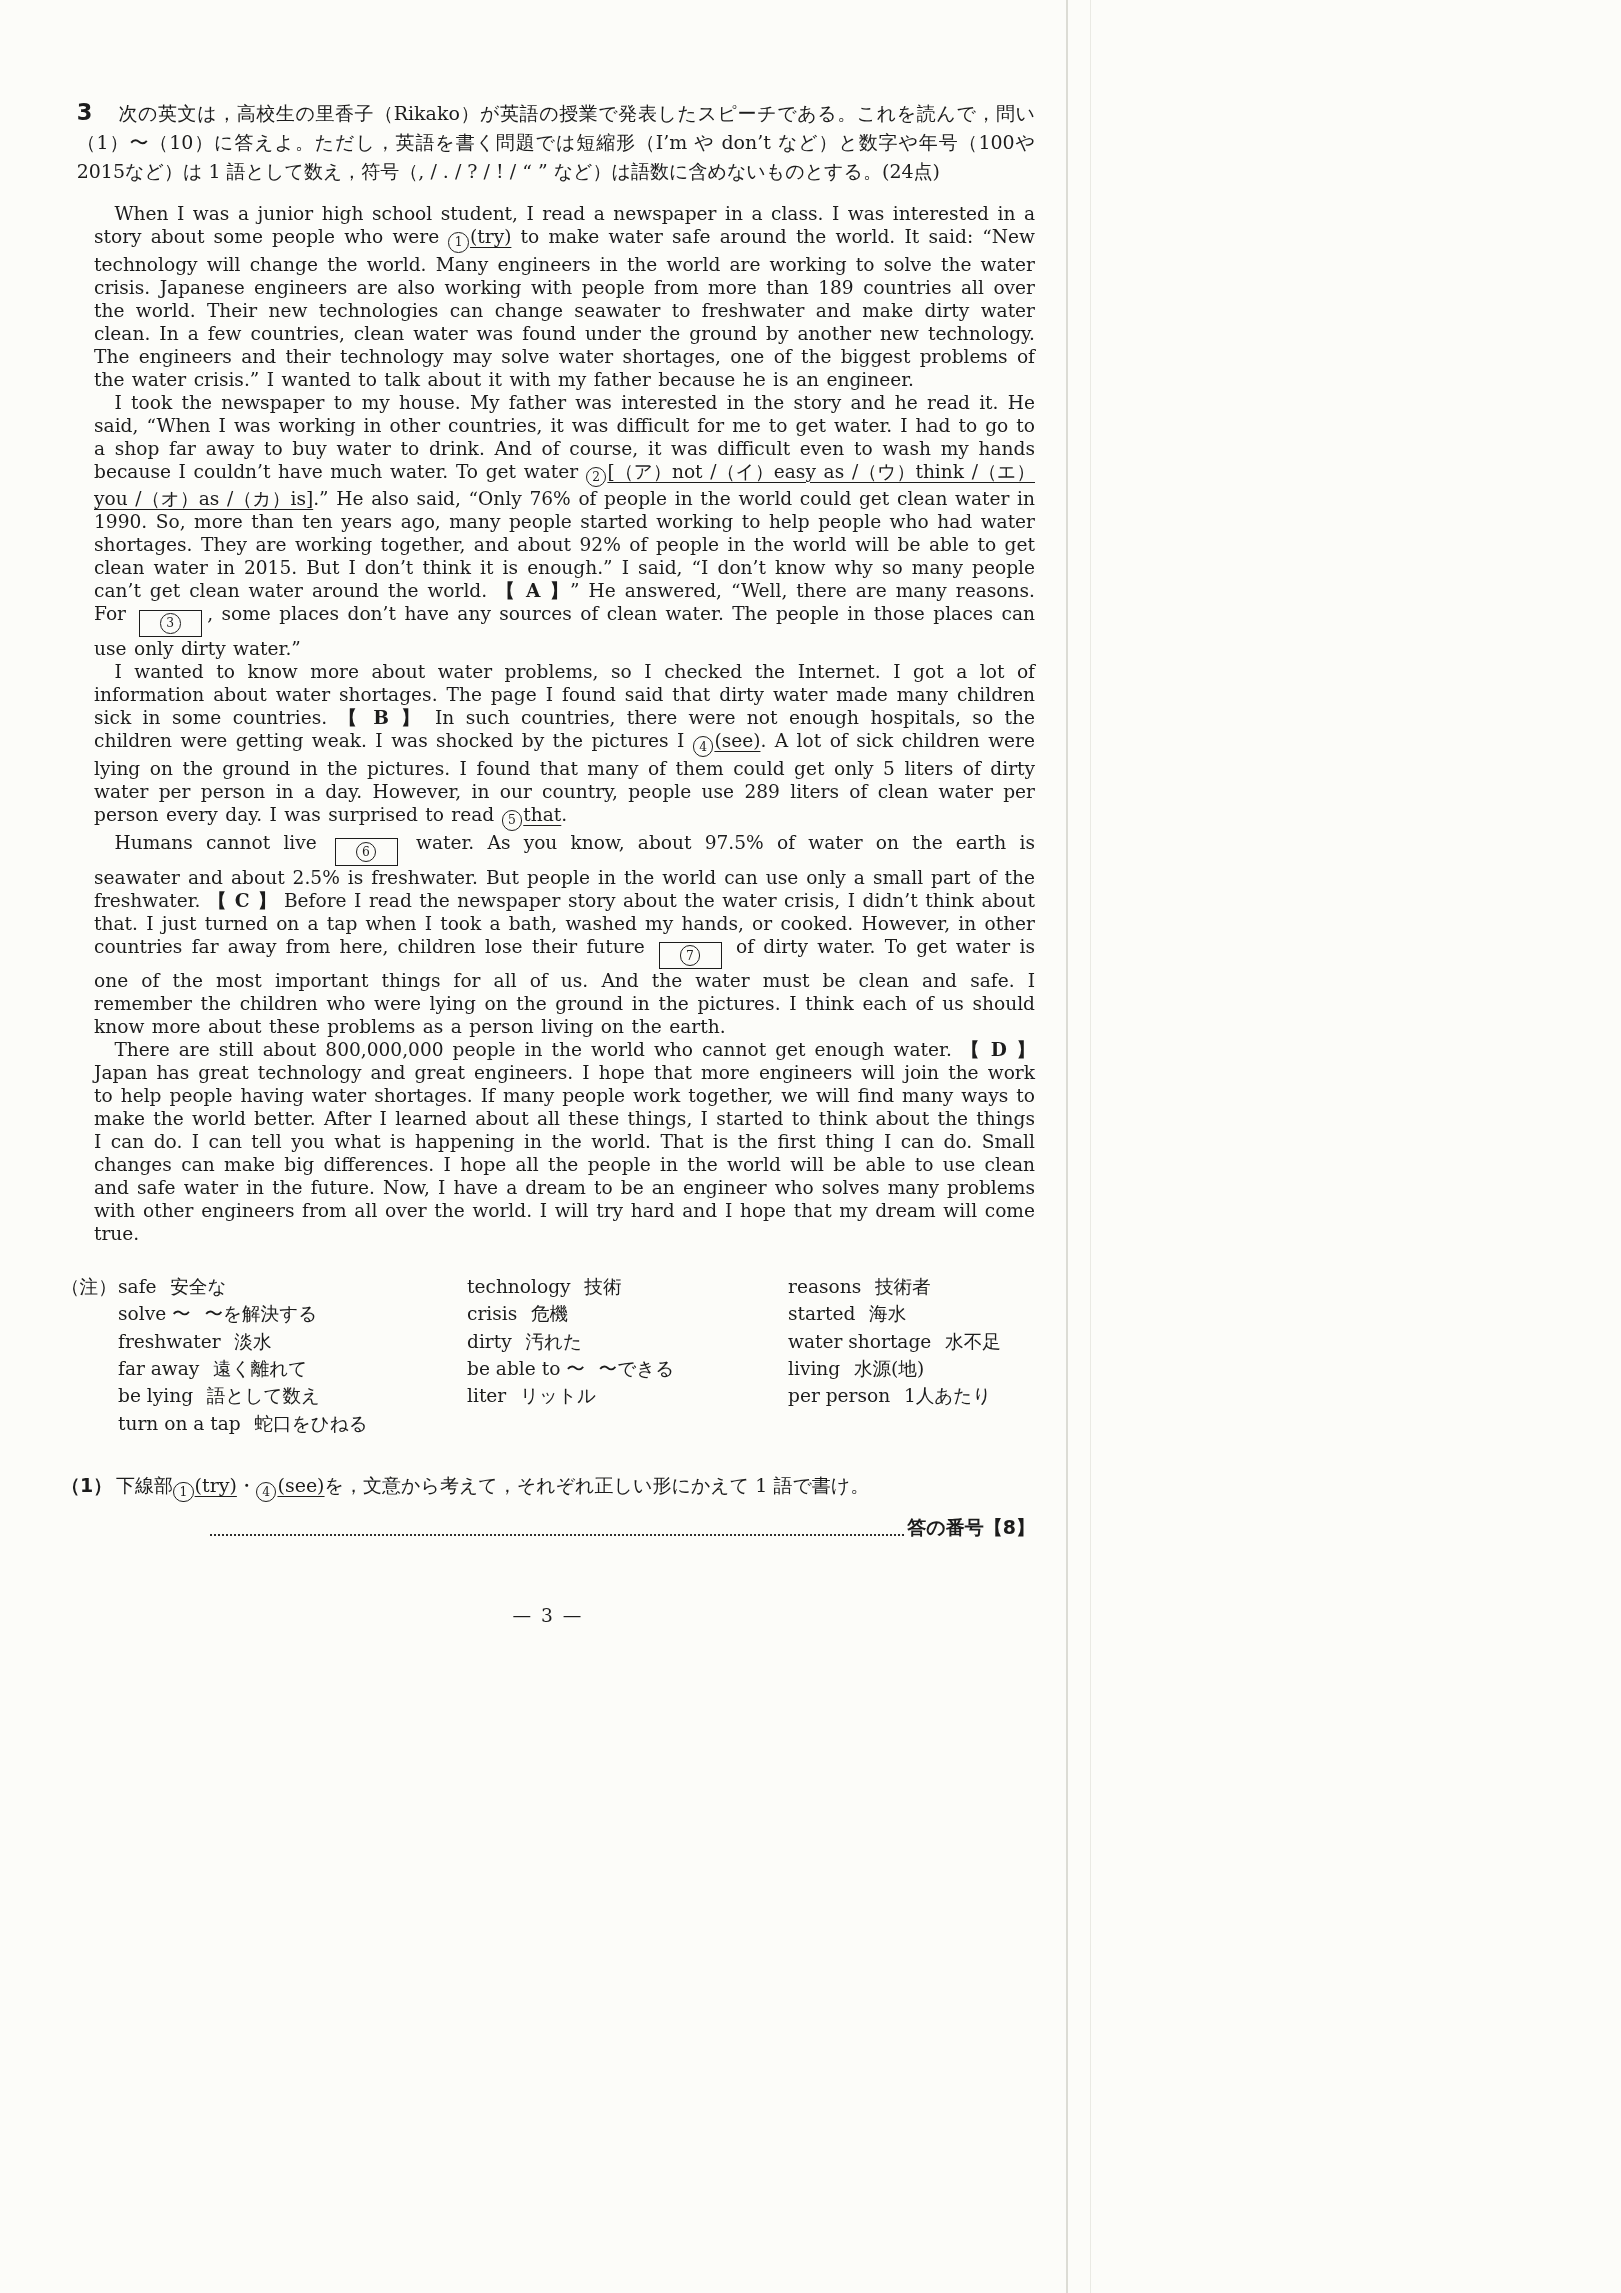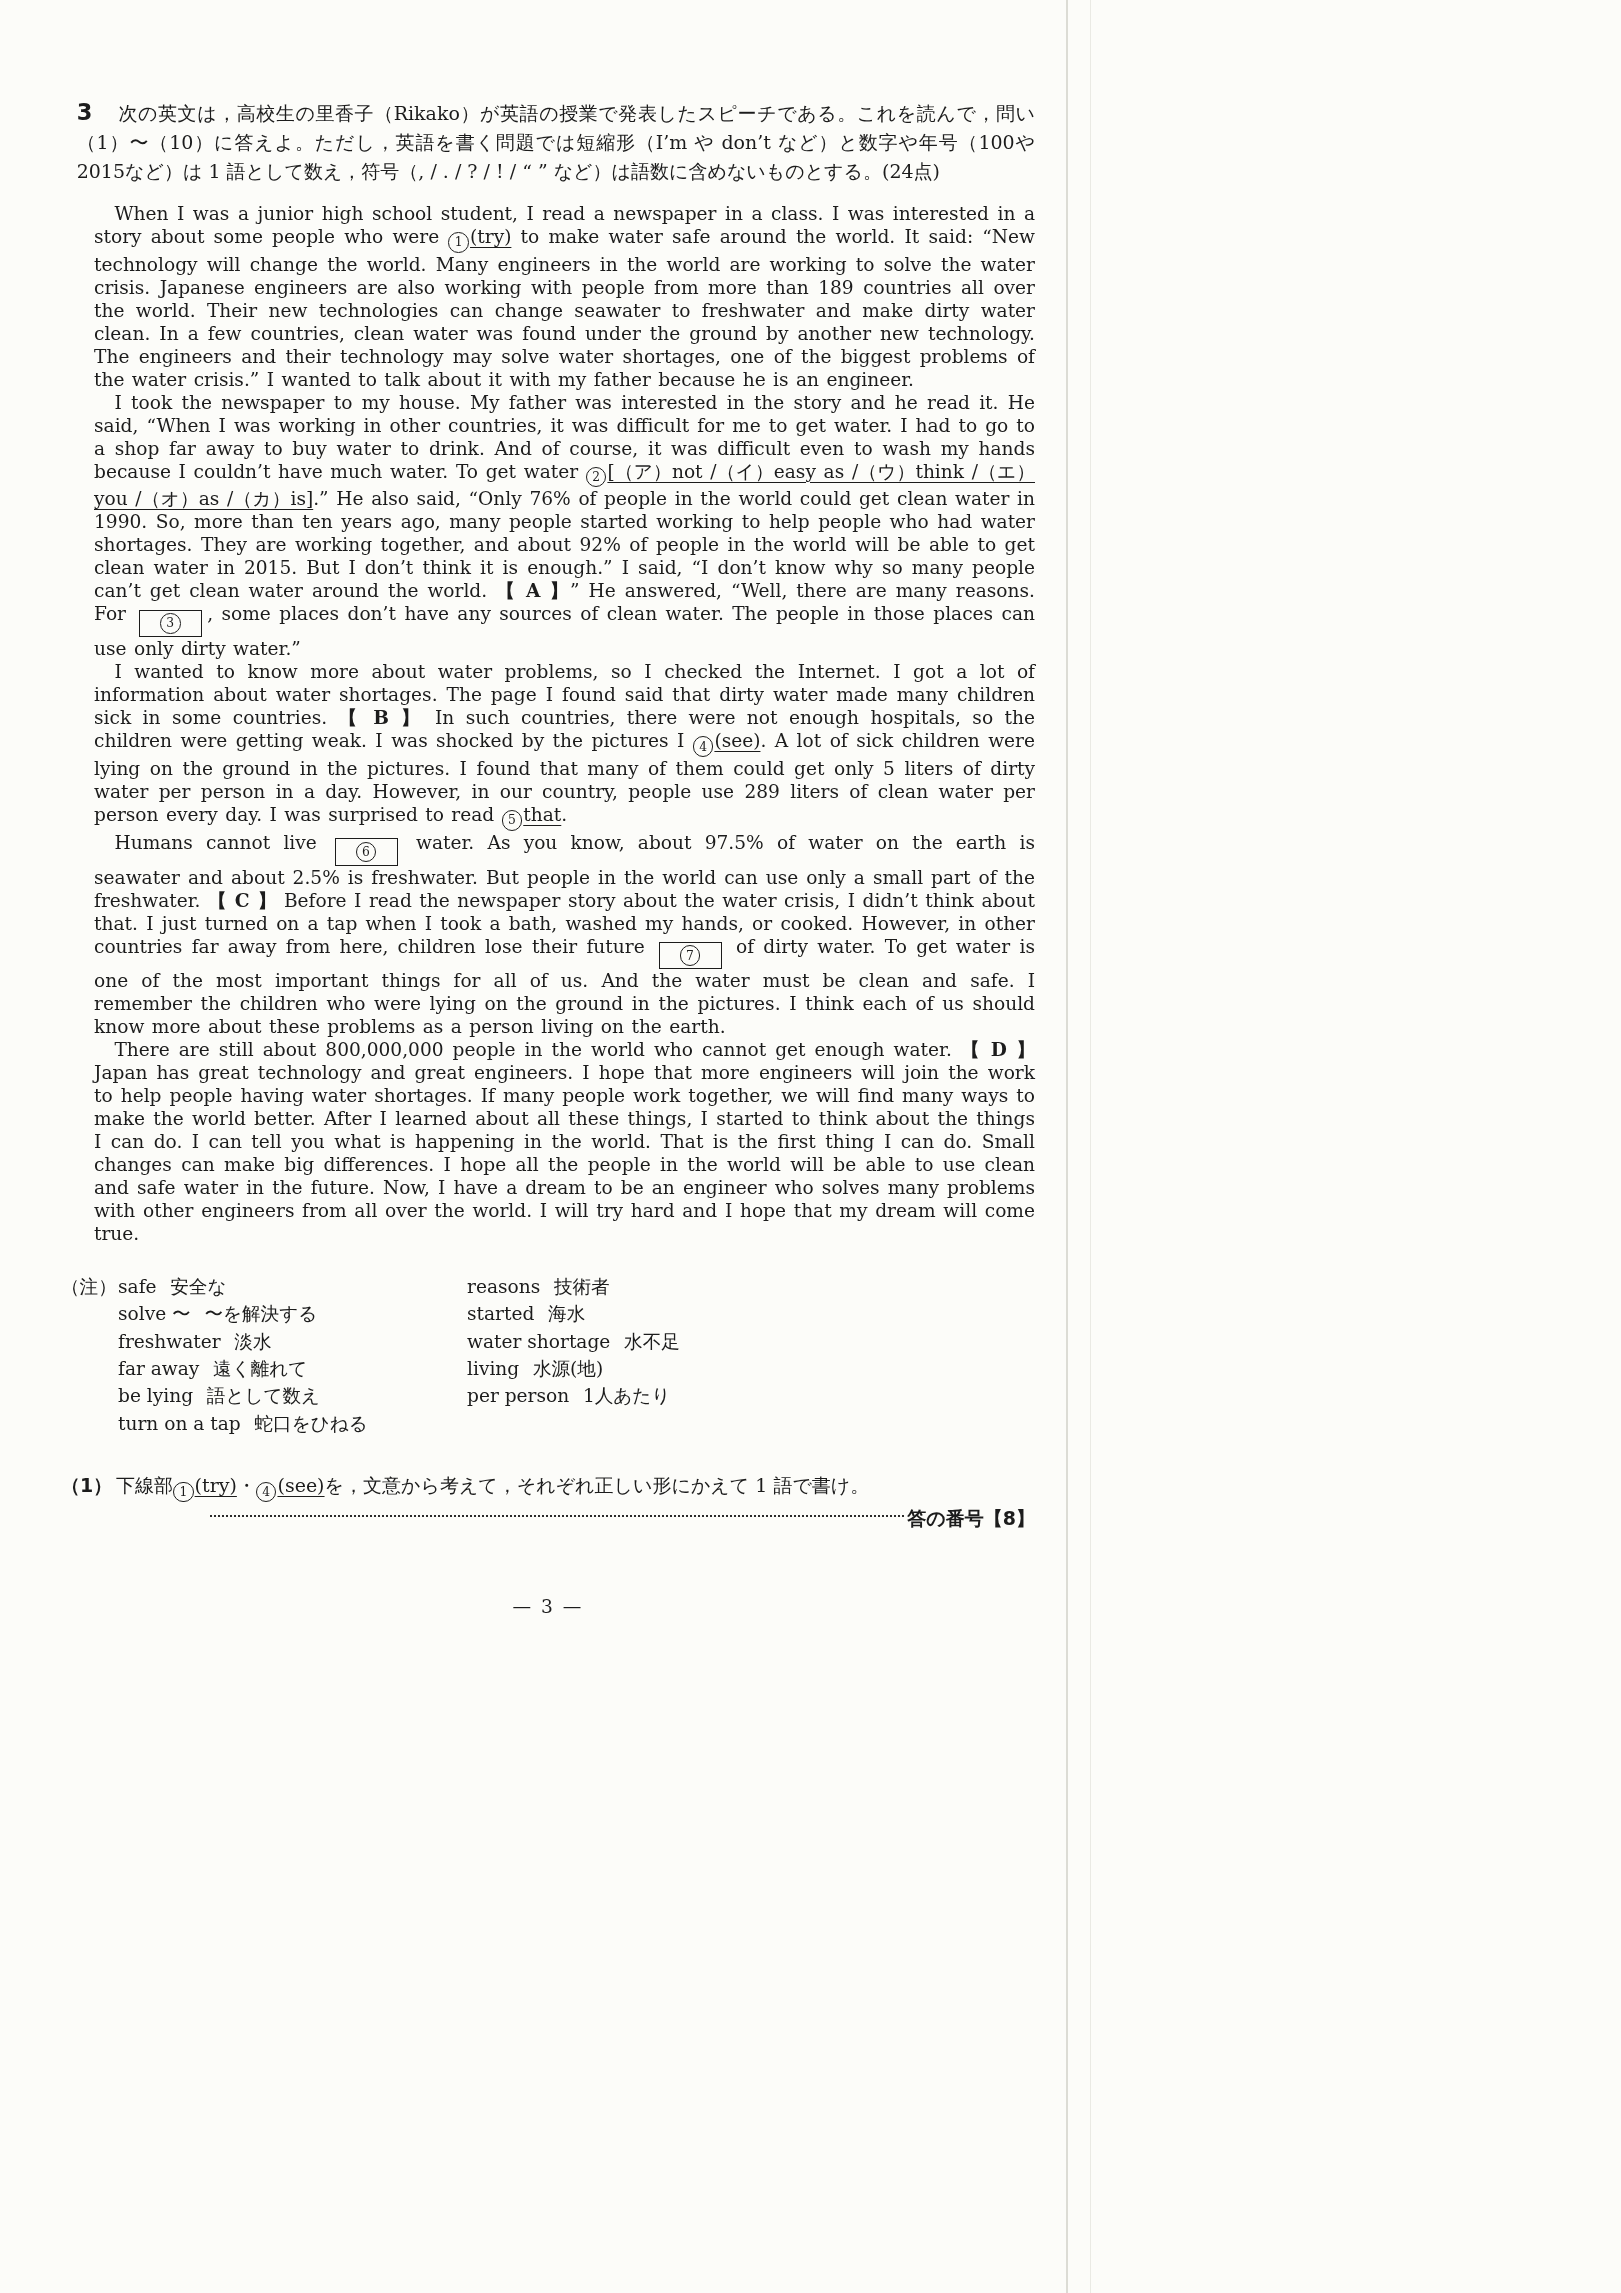--- a/index.html
+++ b/index.html
@@ -93,23 +93,23 @@
   .q-line { display: flex; }
   .q-label {
     width: 55px;
     flex: none;
     font-family: "DejaVu Sans", "Liberation Sans", sans-serif;
     font-weight: bold;
   }
   .q-text { flex: 1; }
   .answer-row {
     display: flex;
-    align-items: center;
+    align-items: flex-end;
     margin-left: 149px;
-    margin-top: 3px;
+    margin-top: 12px;
   }
   .dots {
     flex: 1;
     height: 0;
     border-bottom: 2.5px dotted #2a2a2a;
     margin-bottom: 5.9px;
     margin-right: 2.9px;
   }
   .answer-label {
     font-family: "DejaVu Sans", "Liberation Sans", sans-serif;
@@ -163,20 +163,27 @@
 
       <div class="notes-col-1">
         <div class="note-item"><span class="en">safe</span><span class="ja">安全な</span></div>
         <div class="note-item"><span class="en">solve 〜</span><span class="ja">〜を解決する</span></div>
         <div class="note-item"><span class="en">freshwater</span><span class="ja">淡水</span></div>
         <div class="note-item"><span class="en">far away</span><span class="ja">遠く離れて</span></div>
         <div class="note-item"><span class="en">be lying</span><span class="ja">語として数え</span></div>
         <div class="note-item"><span class="en">turn on a tap</span><span class="ja">蛇口をひねる</span></div>
       </div>
 
+      <div class="notes-col-2">
+        <div class="note-item"><span class="en">technology</span><span class="ja">技術</span></div>
+        <div class="note-item"><span class="en">crisis</span><span class="ja">危機</span></div>
+        <div class="note-item"><span class="en">dirty</span><span class="ja">汚れた</span></div>
+        <div class="note-item"><span class="en">be able to 〜</span><span class="ja">〜できる</span></div>
+        <div class="note-item"><span class="en">liter</span><span class="ja">リットル</span></div>
+      </div>
 
       <div class="notes-col-3">
         <div class="note-item"><span class="en">reasons</span><span class="ja">技術者</span></div>
         <div class="note-item"><span class="en">started</span><span class="ja">海水</span></div>
         <div class="note-item"><span class="en">water shortage</span><span class="ja">水不足</span></div>
         <div class="note-item"><span class="en">living</span><span class="ja">水源(地)</span></div>
         <div class="note-item"><span class="en">per person</span><span class="ja">1人あたり</span></div>
       </div>
     </div>
 

